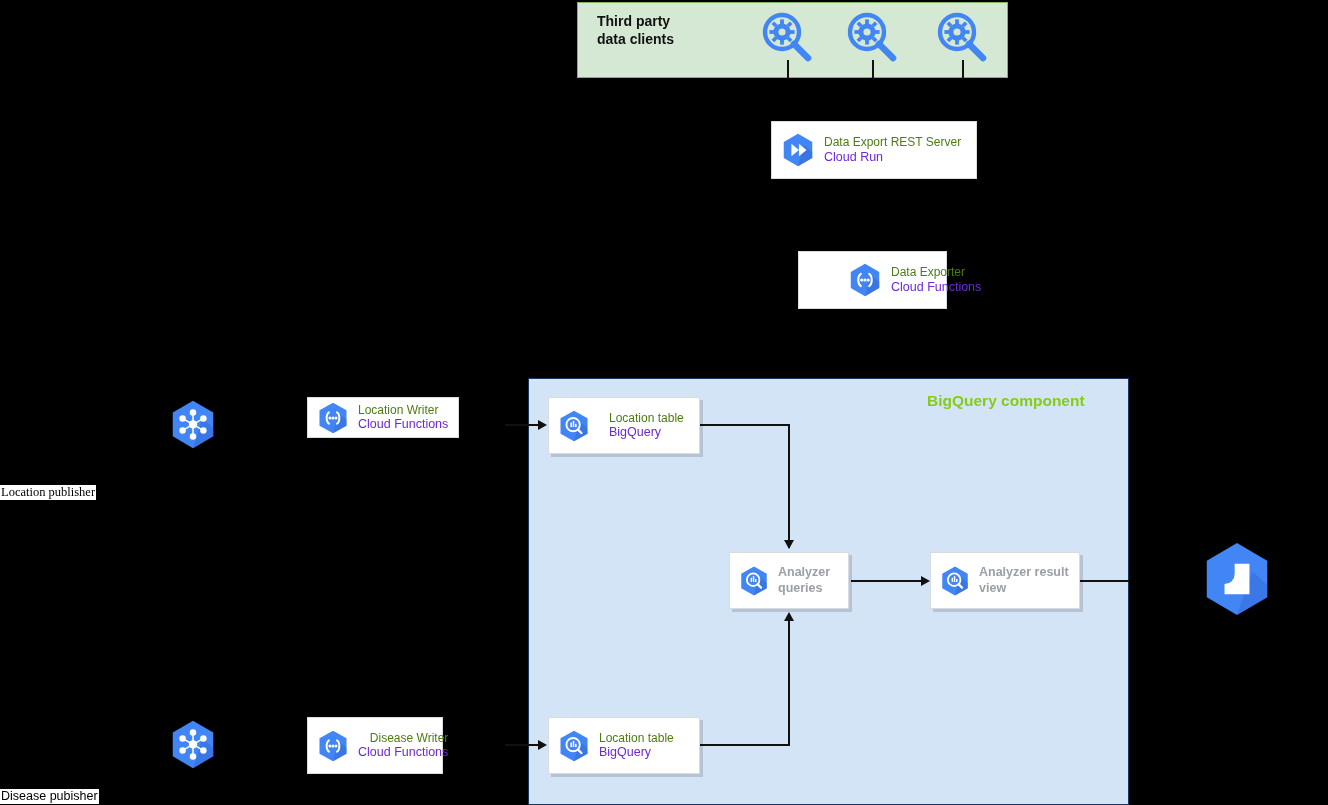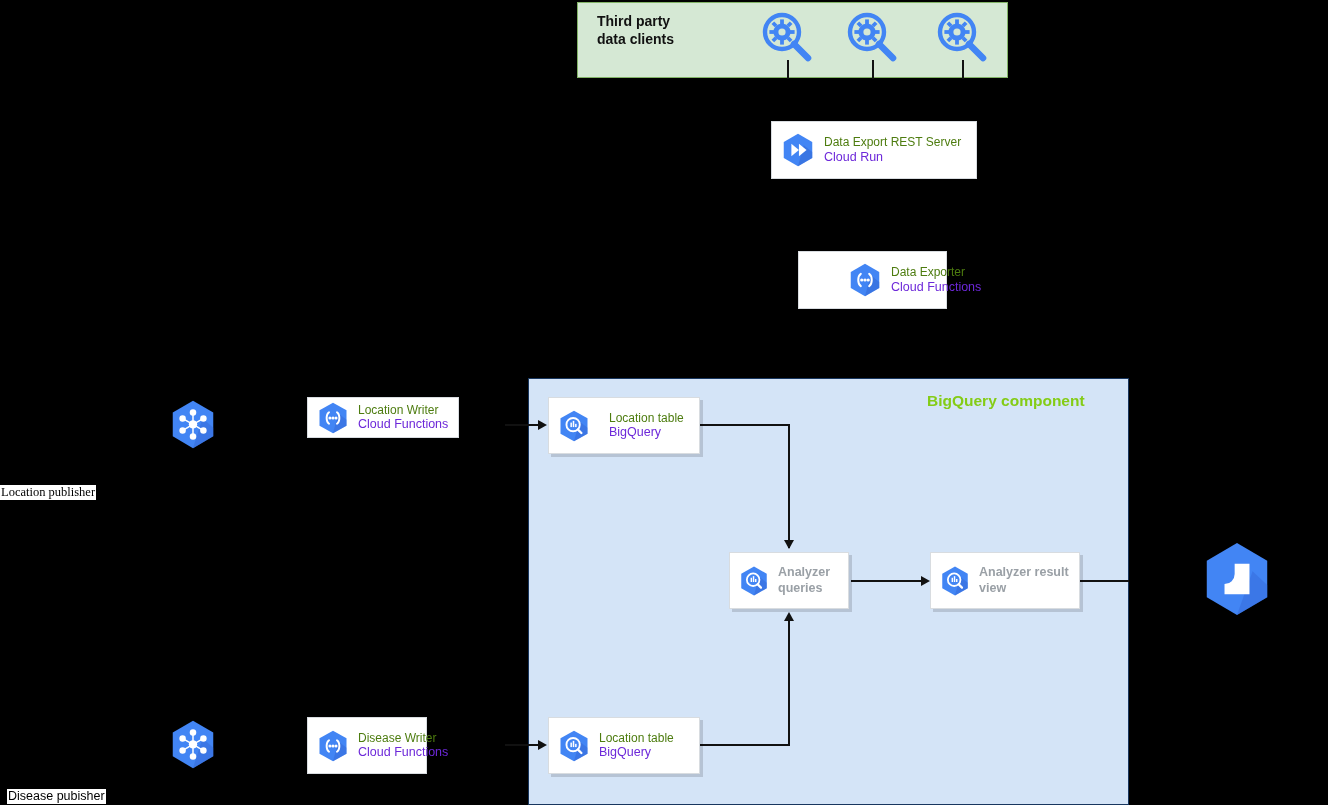--- a/index.html
+++ b/index.html
@@ -203,21 +203,21 @@
       <g stroke="#ffffff" stroke-width="1.1">
         <line x1="20" y1="20.5" x2="20" y2="12"></line>
           <line x1="20" y1="20.5" x2="27.5" y2="16.3"></line>
         <line x1="20" y1="20.5" x2="27.5" y2="25"></line>
           <line x1="20" y1="20.5" x2="20" y2="29.4"></line>
         <line x1="20" y1="20.5" x2="12.4" y2="25"></line>
           <line x1="20" y1="20.5" x2="12.4" y2="16.3"></line>
       </g>
     </svg>
   </div>
-  <div class="publabel" style="left:7px;top:789px;text-align:right;">Disease pubisher</div>
+  <div class="publabel" style="left:0px;top:789px;text-align:right;">Disease pubisher</div>
 
   <div class="card" style="left:307px;top:397px;width:152px;height:41px;box-shadow:none;">
     <div class="ico" style="width:50px;">
       <svg width="36" height="36" viewBox="0 0 40 40">
         <polygon points="20,3 35,11.5 35,28.5 20,37 5,28.5 5,11.5" fill="#4285f4"></polygon>
         <polygon points="20,37 35,28.5 35,22 26,15" fill="#3367d6" opacity="0.5"></polygon>
         <g fill="none" stroke="#ffffff" stroke-width="2.1" stroke-linecap="round">
           <path d="M15.6 13.6 C12 16 12 24 15.6 26.4"></path>
           <path d="M24.4 13.6 C28 16 28 24 24.4 26.4"></path>
         </g>
@@ -227,21 +227,21 @@
             <circle cx="23.4" cy="20" r="1.7"></circle>
         </g>
       </svg>
     </div>
     <div class="txt">
       <span class="t1">Location Writer</span>
       <span class="t2">Cloud Functions</span>
     </div>
   </div>
 
-  <div class="card" style="left:307px;top:717px;width:120px;height:57px;box-shadow:none;">
+  <div class="card" style="left:307px;top:717px;width:136px;height:57px;box-shadow:none;text-align:right;">
     <div class="ico" style="width:50px;">
       <svg width="36" height="36" viewBox="0 0 40 40">
         <polygon points="20,3 35,11.5 35,28.5 20,37 5,28.5 5,11.5" fill="#4285f4"></polygon>
         <polygon points="20,37 35,28.5 35,22 26,15" fill="#3367d6" opacity="0.5"></polygon>
         <g fill="none" stroke="#ffffff" stroke-width="2.1" stroke-linecap="round">
           <path d="M15.6 13.6 C12 16 12 24 15.6 26.4"></path>
           <path d="M24.4 13.6 C28 16 28 24 24.4 26.4"></path>
         </g>
         <g fill="#ffffff">
           <circle cx="16.6" cy="20" r="1.7"></circle>

